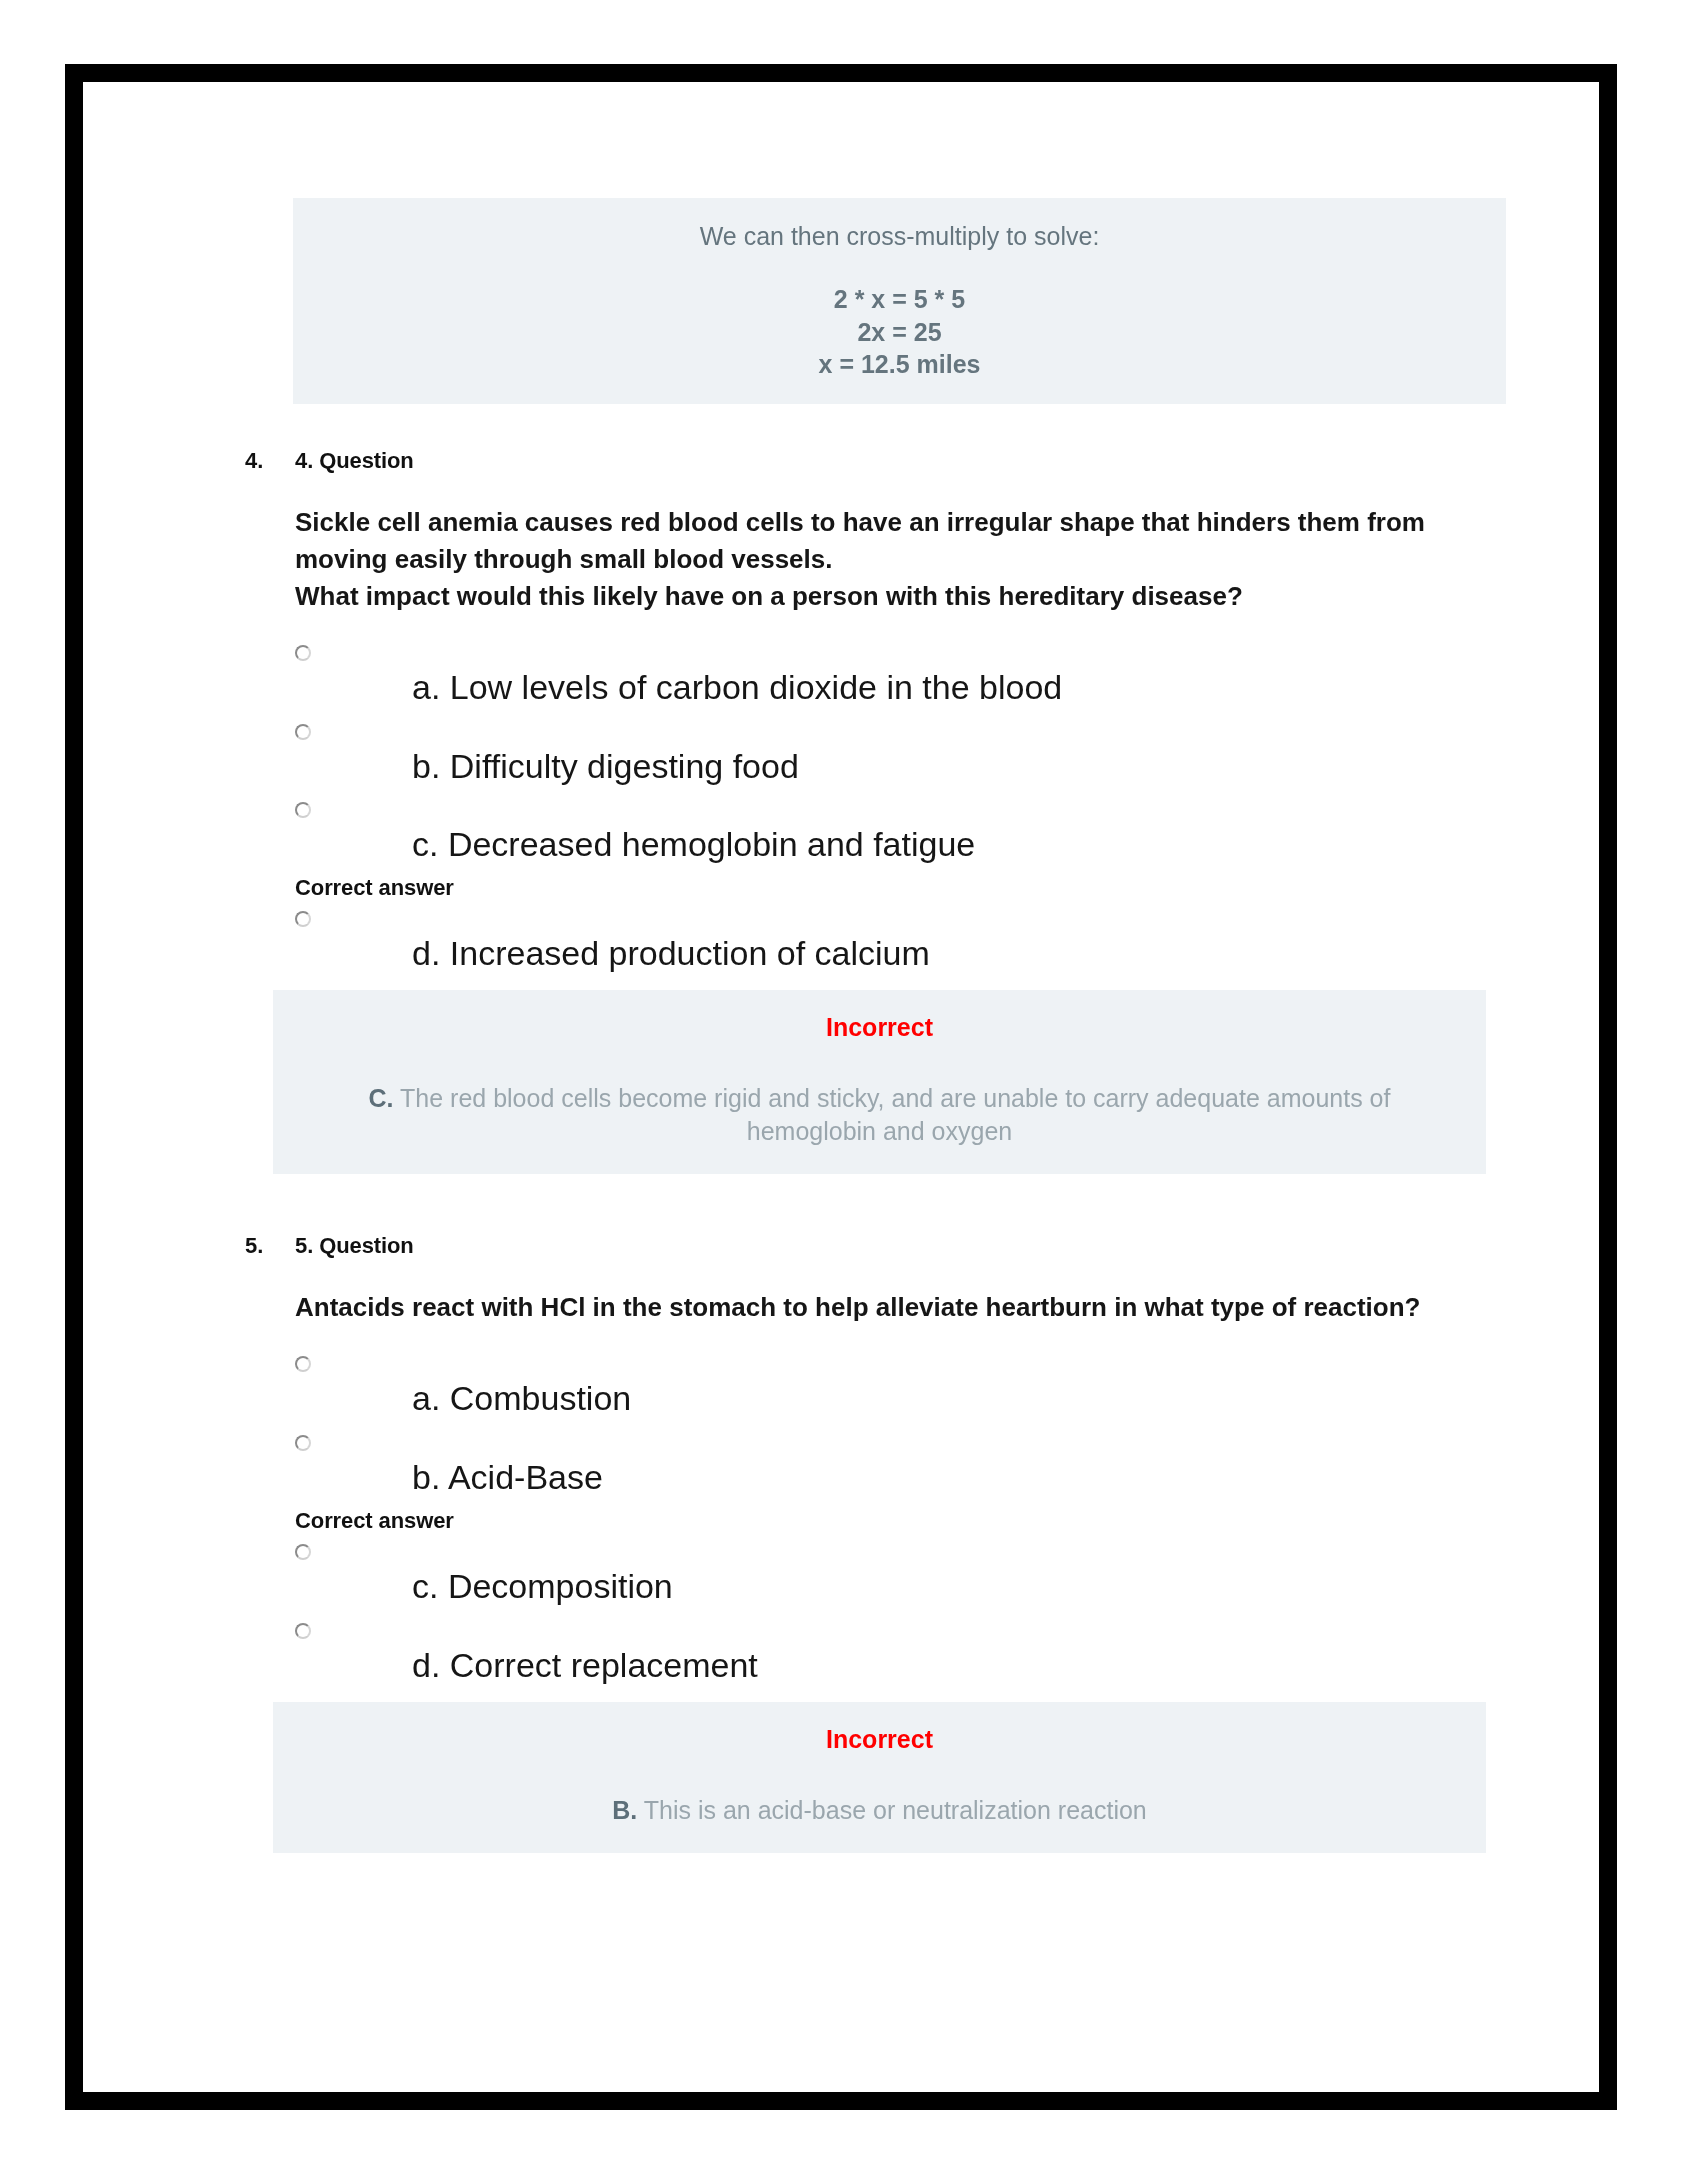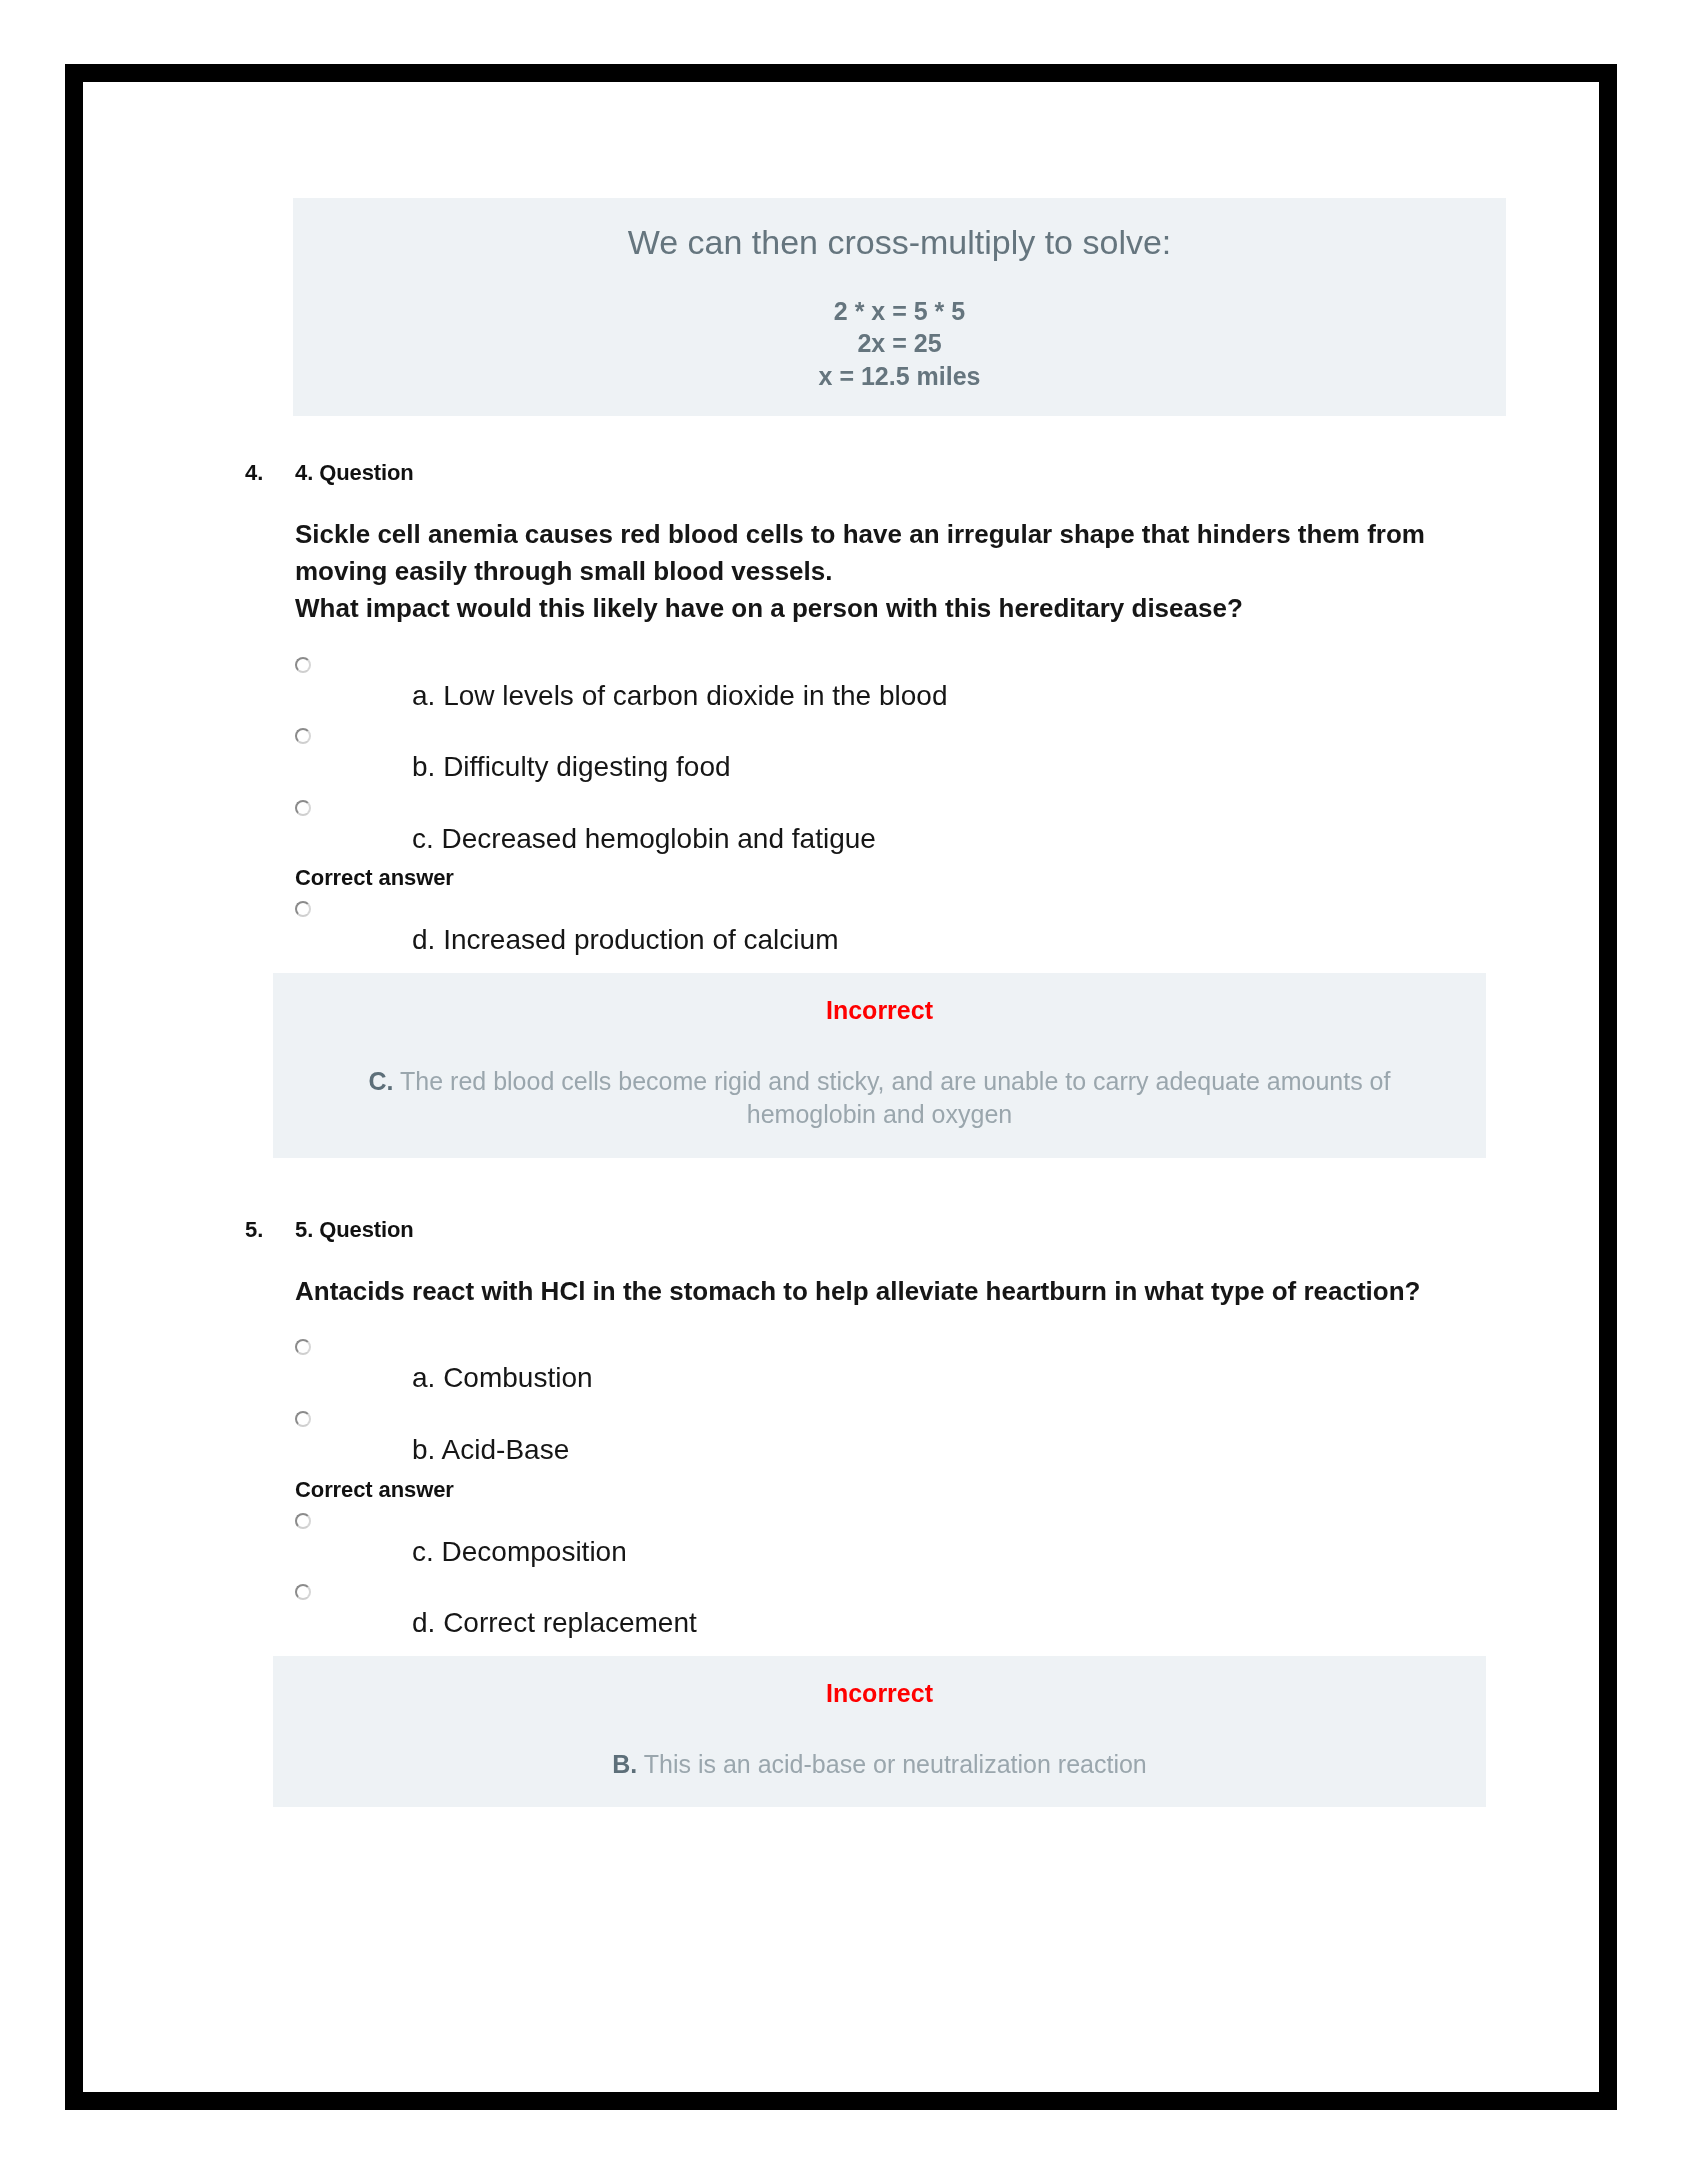--- a/index.html
+++ b/index.html
@@ -47,21 +47,21 @@
     background: #eef2f5;
     margin-left: 48px;       
     width: 1213px;           
     text-align: center;
     color: #65757e;
     font-size: 25px;
     line-height: 1.33;
     padding: 22px 18px 24px 18px;
   }
   .panel .solve-intro {
-    font-size: 34px;
+    font-size: 25px;
     color: #65757e;
     padding-bottom: 8px;
   }
   .panel .math-lines {
     font-size: 25px;
     color: #65757e;
     line-height: 1.29;
     padding-top: 22px;
   }
   .panel .math-lines div { white-space: pre; font-weight: bold; }
@@ -114,21 +114,21 @@
     width: 16px;
     height: 16px;
     border-radius: 50%;
     border: 2px solid #8b8b8b;
     border-right-color: #d6d6d6;
     border-bottom-color: #cfcfcf;
     background: #ffffff;
   }
   .option-label {
     display: block;
-    font-size: 28px;
+    font-size: 34px;
     line-height: 1.2;
     color: #161616;
     padding-top: 22px;
   }
   .correct-answer-note {
     margin-left: 50px;
     font-size: 22px;
     font-weight: bold;
     color: #111111;
     margin-top: -6px;

